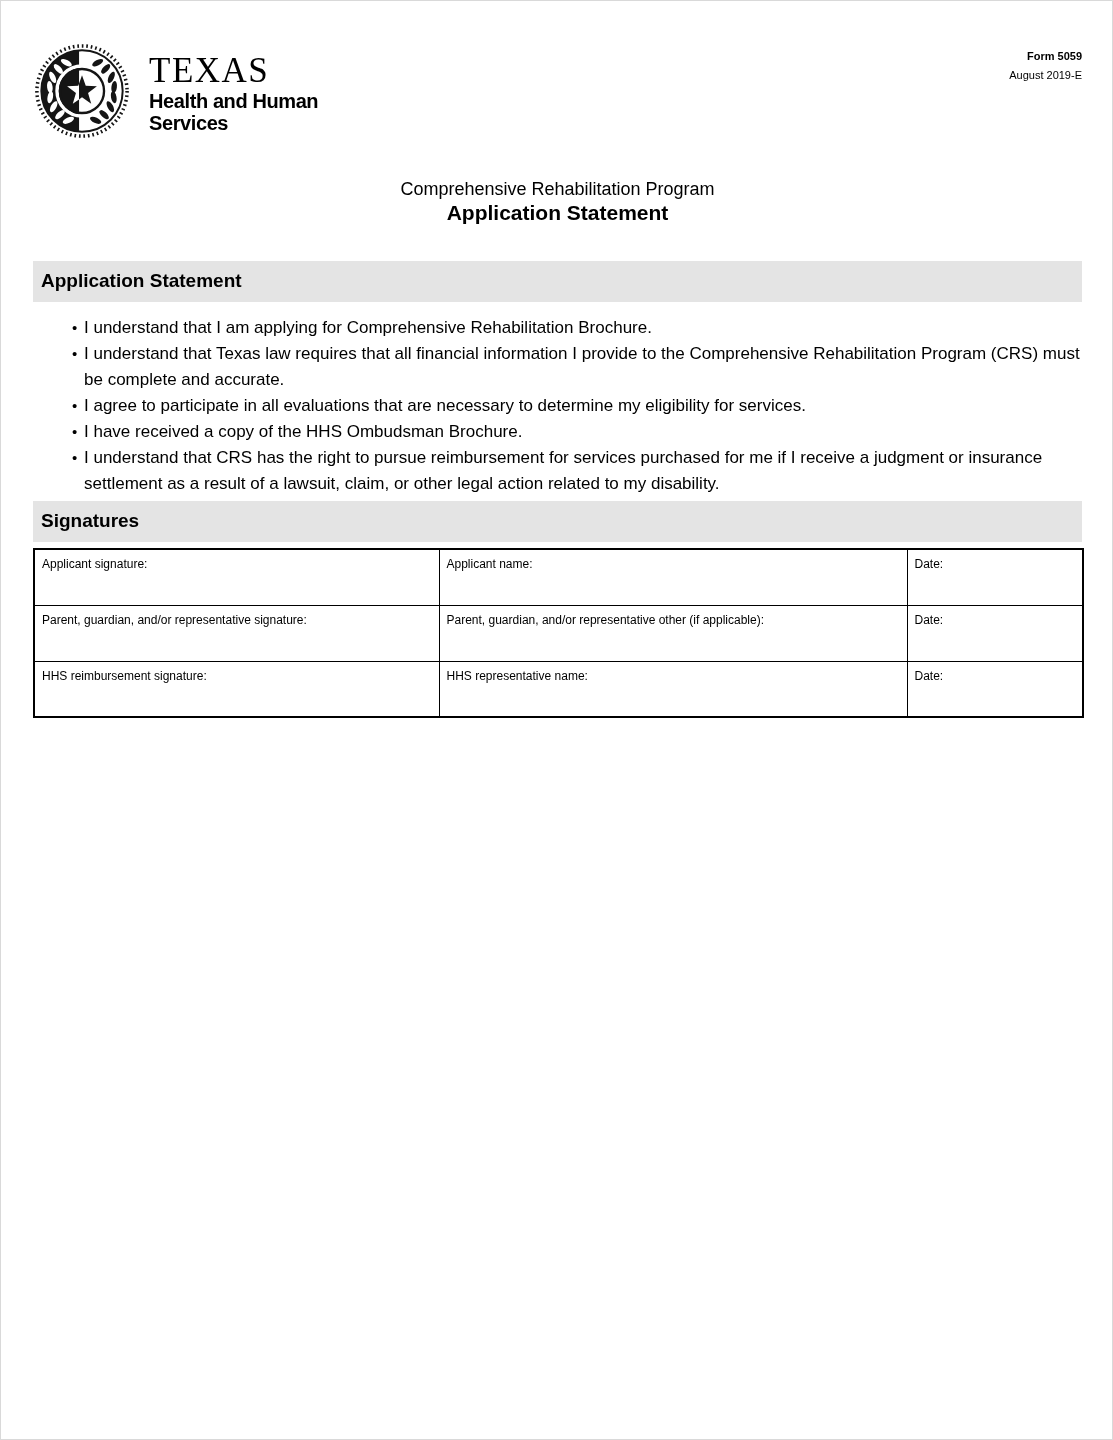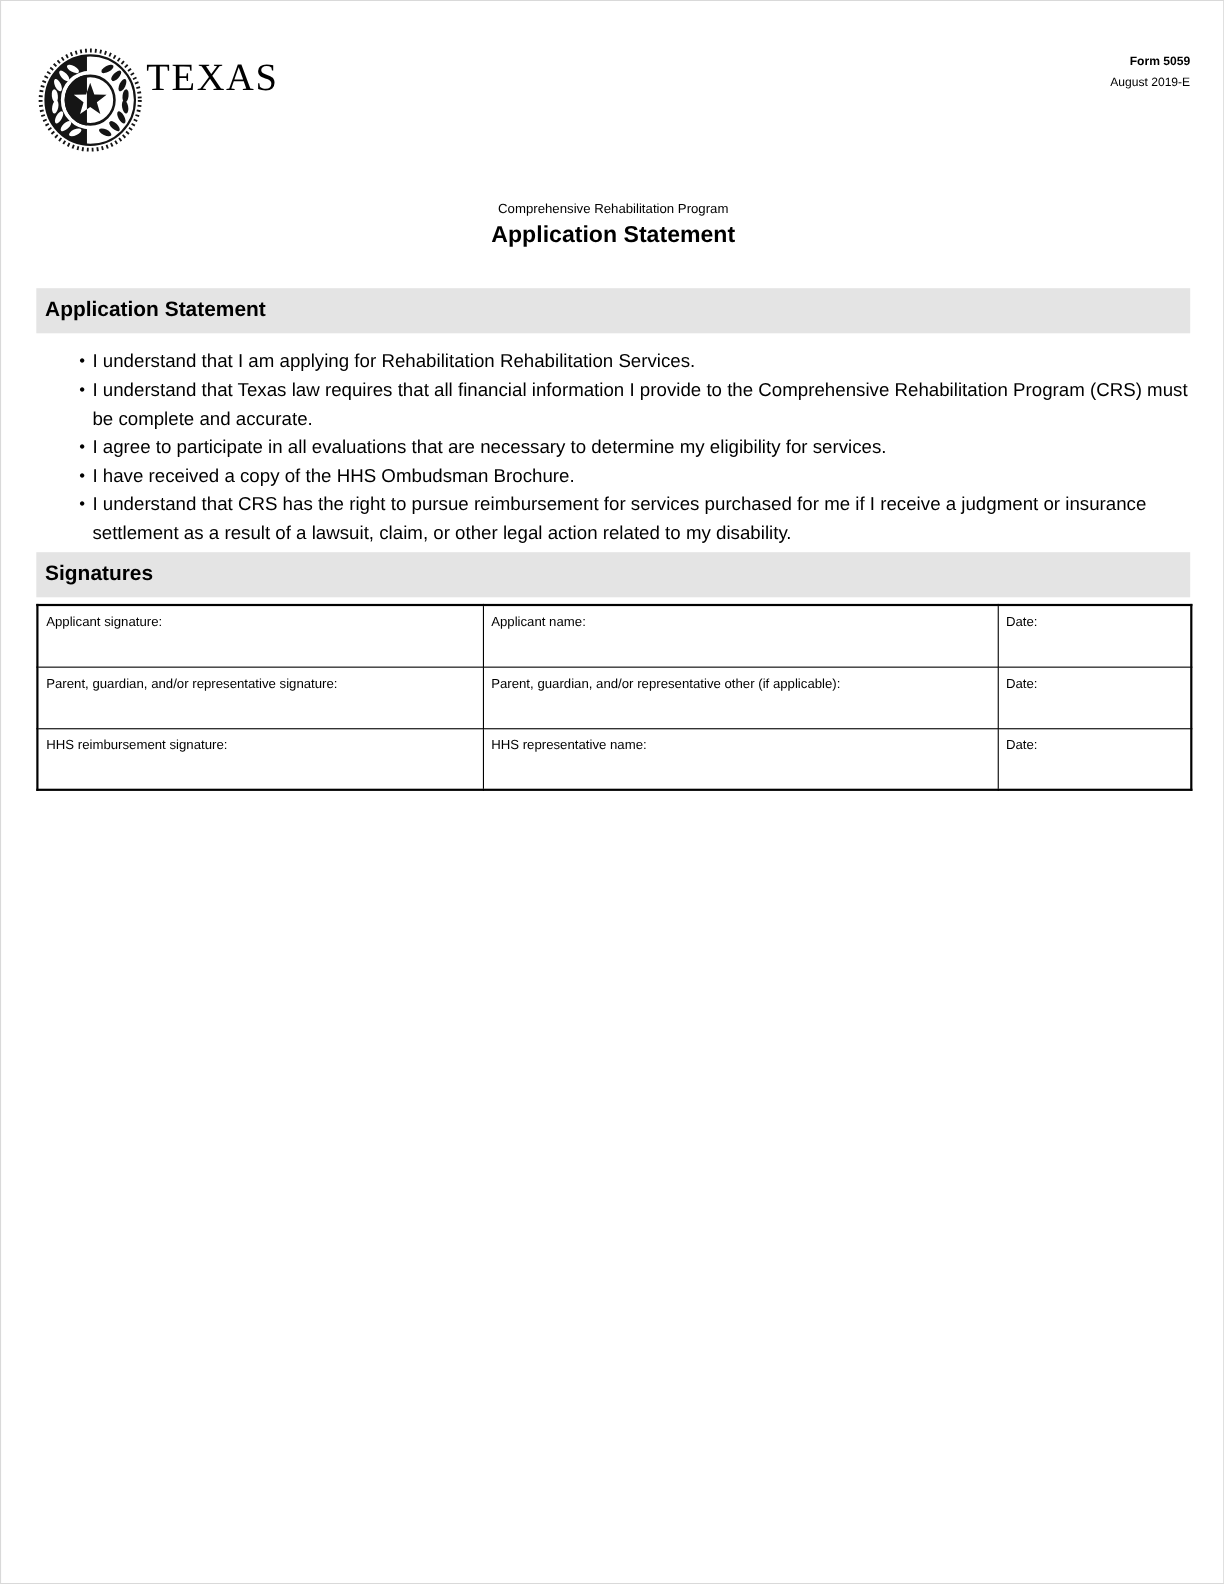--- a/index.html
+++ b/index.html
@@ -9,38 +9,38 @@
     background: #ffffff;
     color: var(--text, #000);
     font-family: "Liberation Sans", sans-serif;
     box-shadow: inset 0 0 0 1px #d9d9d9;
     overflow: hidden;
   }
   .page { padding: 42px 31px 0 33px; }
 
   
   .top-header { display: flex; justify-content: space-between; align-items: flex-start; }
-  .logo { display: flex; align-items: flex-start; gap: 2px; }
+  .logo { display: flex; align-items: flex-start; gap: 18px; }
   .seal { flex: 0 0 auto; }
   .logo-text { padding-top: 14px; }
   .wordmark {
     font-family: "Liberation Serif", "DejaVu Serif", serif;
     font-size: 35px; line-height: 30px; letter-spacing: 1.5px;
     font-weight: normal;
   }
   .agency {
     font-weight: bold; font-size: 20px; line-height: 22px;
     letter-spacing: -0.4px; margin-top: 4px;
   }
   .form-info { text-align: right; font-size: 11px; line-height: 19px; padding-top: 5px; }
   .form-number { font-weight: bold; }
 
   
   .doc-title { text-align: center; margin-top: 34px; }
-  .program-line { font-size: 12px; line-height: 22px; }
+  .program-line { font-size: 18px; line-height: 22px; }
   .doc-name { font-size: 21px; line-height: 25px; font-weight: bold; }
 
   
   .section-bar {
     background: var(--section-header-bg, #e4e4e4);
     font-size: 19px; font-weight: bold;
     padding: 9px 8px 10px 8px;
   }
   .section-bar.statement { margin-top: 36px; }
   .section-bar.signatures { margin-top: 4px; }
@@ -141,37 +141,41 @@
           <g clip-path="url(#leftClip)">
             <path fill="#ffffff" d="M50,34 L53.82,44.74 L65.22,45.06 L56.18,52.01 L59.40,62.94 L50,56.5 L40.60,62.94 L43.82,52.01 L34.78,45.06 L46.18,44.74 Z"></path>
           </g>
           <g clip-path="url(#rightClip)">
             <path fill="#151515" d="M50,34 L53.82,44.74 L65.22,45.06 L56.18,52.01 L59.40,62.94 L50,56.5 L40.60,62.94 L43.82,52.01 L34.78,45.06 L46.18,44.74 Z"></path>
           </g>
         </svg>
       </span>
       <span class="logo-text">
         <div class="wordmark">TEXAS</div>
+        <div class="agency">
+          <div>Health and Human</div>
+          <div>Services</div>
+        </div>
       </span>
     </div>
     <div class="form-info">
       <div class="form-number">Form 5059</div>
       <div class="form-revision">August 2019-E</div>
     </div>
   </div>
 
   <div class="doc-title">
     <div class="program-line">Comprehensive Rehabilitation Program</div>
     <div class="doc-name">Application Statement</div>
   </div>
 
   <div class="section-bar statement">Application Statement</div>
 
   <ul class="statement-list">
-    <li>I understand that I am applying for Rehabilitation Rehabilitation Services.</li>
+    <li>I understand that I am applying for Comprehensive Rehabilitation Brochure.</li>
     <li>I understand that Texas law requires that all financial information I provide to the Comprehensive Rehabilitation Program (CRS) must be complete and accurate.</li>
     <li>I agree to participate in all evaluations that are necessary to determine my eligibility for services.</li>
     <li>I have received a copy of the HHS Ombudsman Brochure.</li>
     <li>I understand that CRS has the right to pursue reimbursement for services purchased for me if I receive a judgment or insurance settlement as a result of a lawsuit, claim, or other legal action related to my disability.</li>
   </ul>
 
   <div class="section-bar signatures">Signatures</div>
 
   <table class="sig-table">
     <colgroup>

